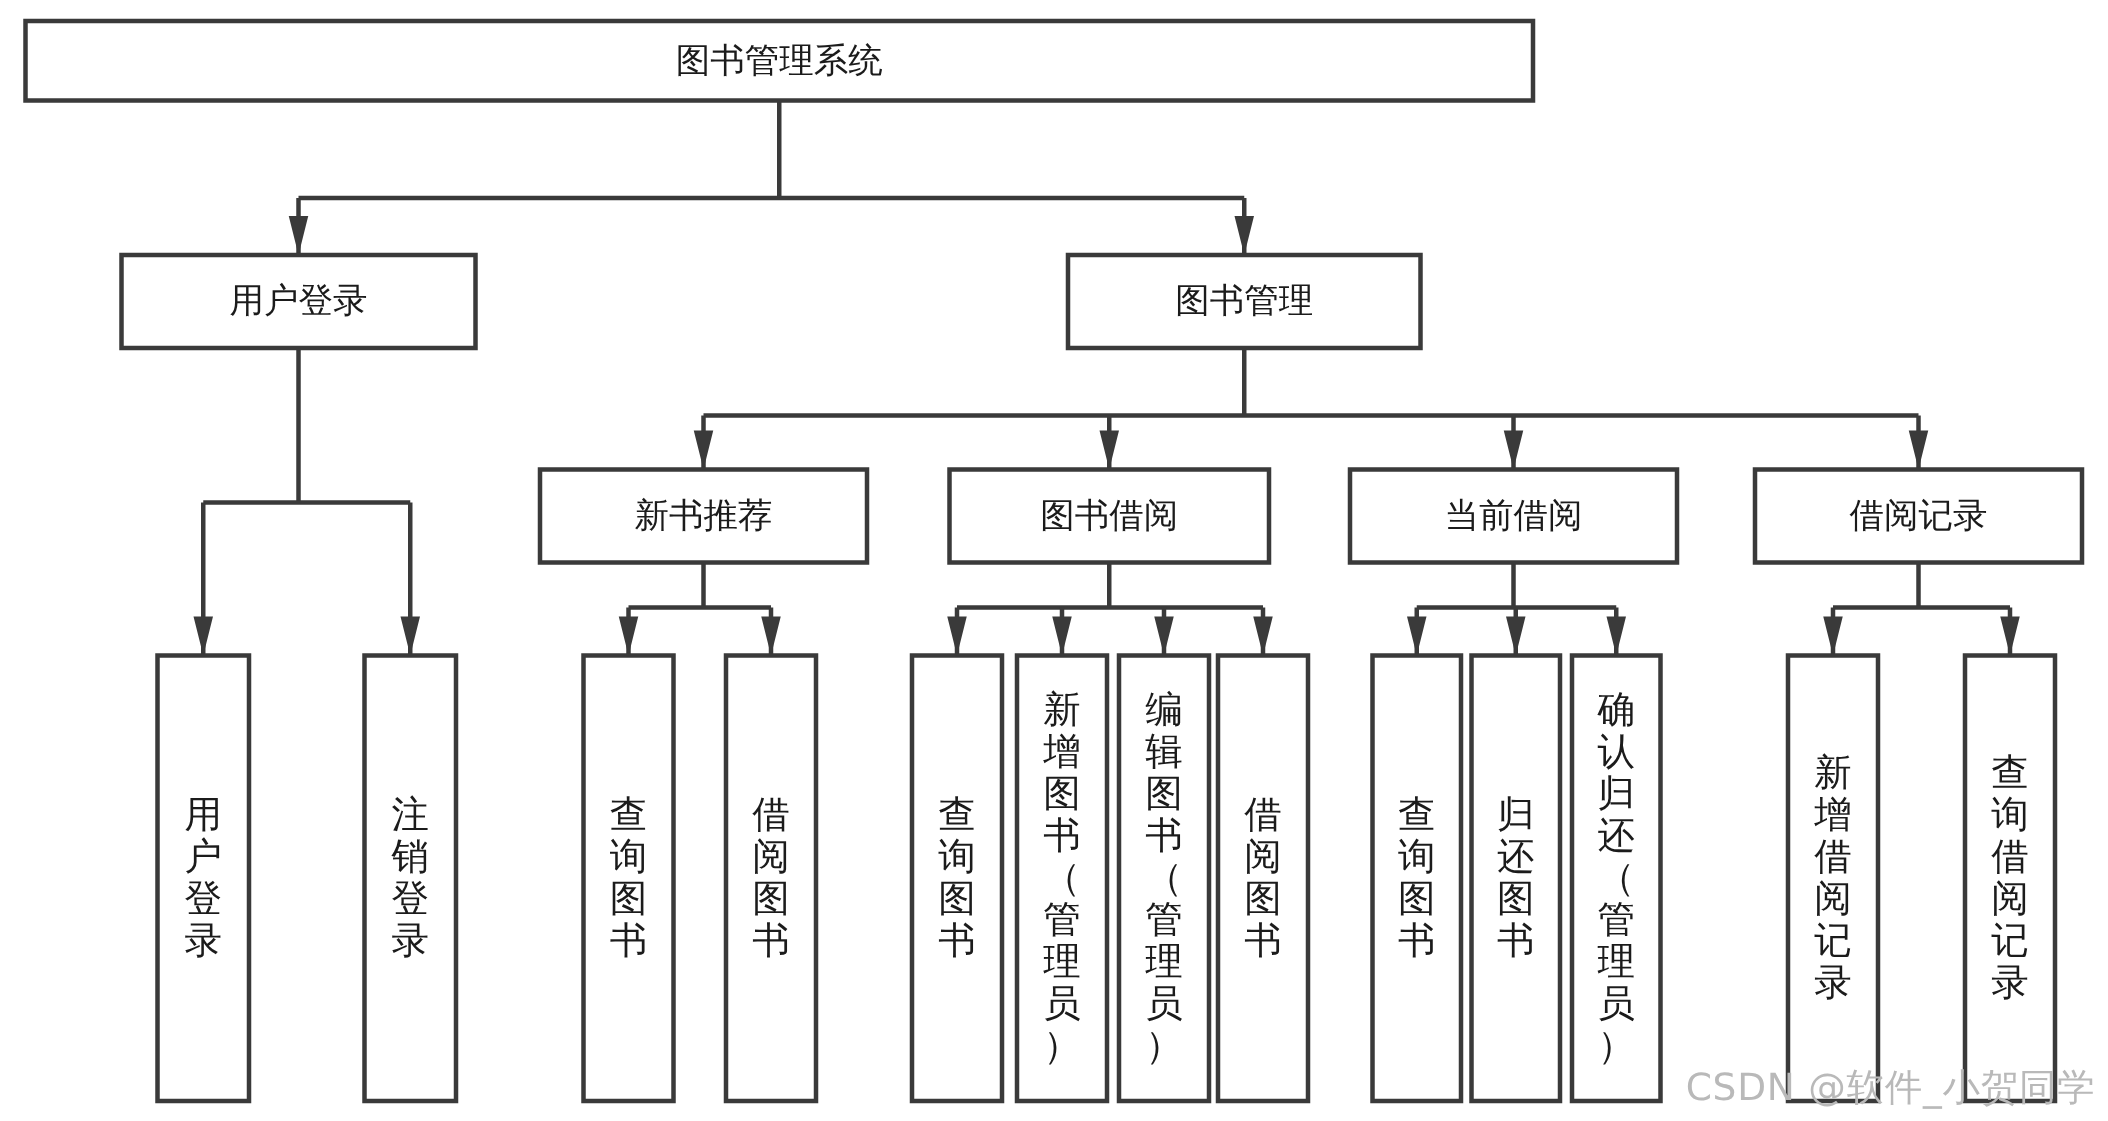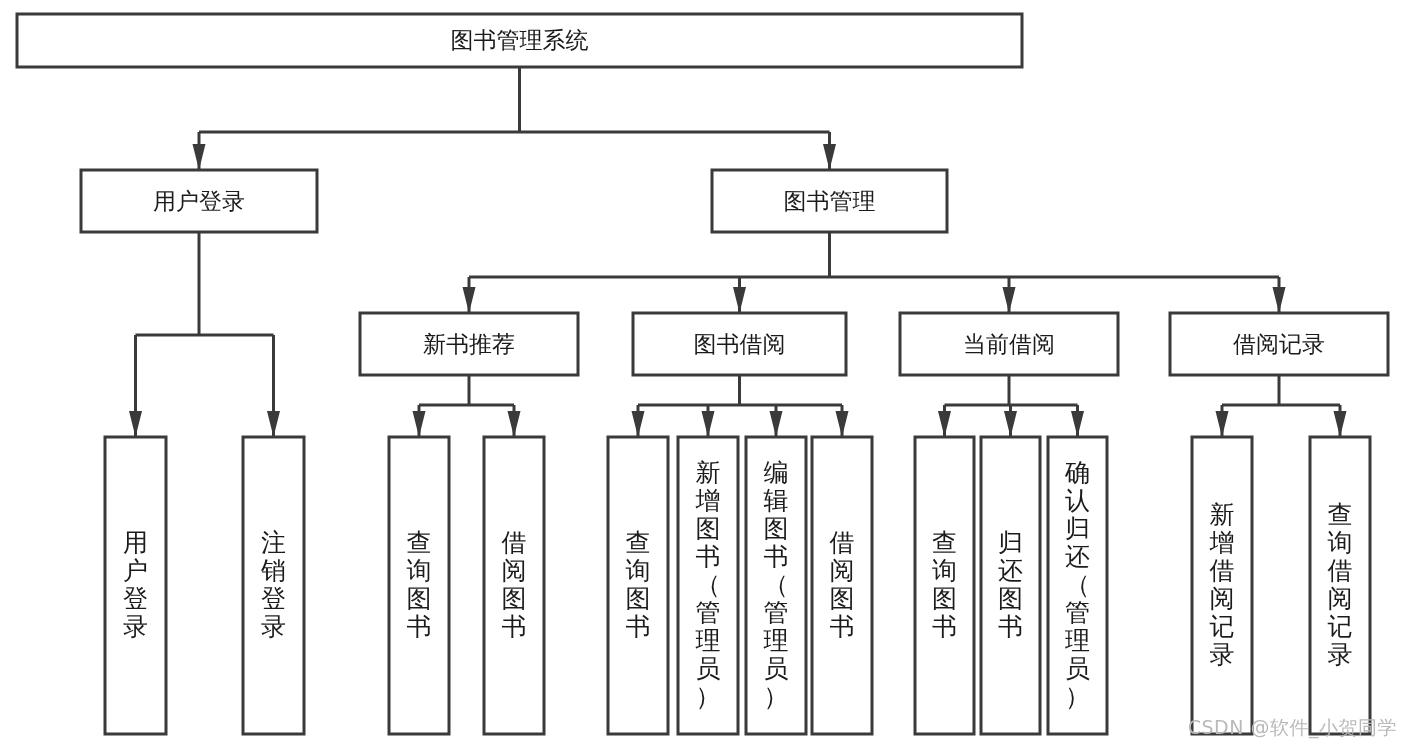--- a/index.html
+++ b/index.html
@@ -53,21 +53,21 @@
     font-family: "DejaVu Sans", "Liberation Sans", sans-serif;
     font-size: 25px;
     text-anchor: middle;
   }
   .watermark {
     position: absolute;
     right: 8px;
     bottom: 6px;
     color: #b9b9b9;
     font-family: "DejaVu Sans", "Liberation Sans", sans-serif;
-    font-size: 19px;
+    font-size: 25px;
     white-space: nowrap;
     letter-spacing: 0.5px;
     pointer-events: none;
   }
 </style>
 </head>
 <body>
 
 <div id="diagram-root">
   <svg class="diagram" viewBox="0 0 1405 747" xmlns="http://www.w3.org/2000/svg">

